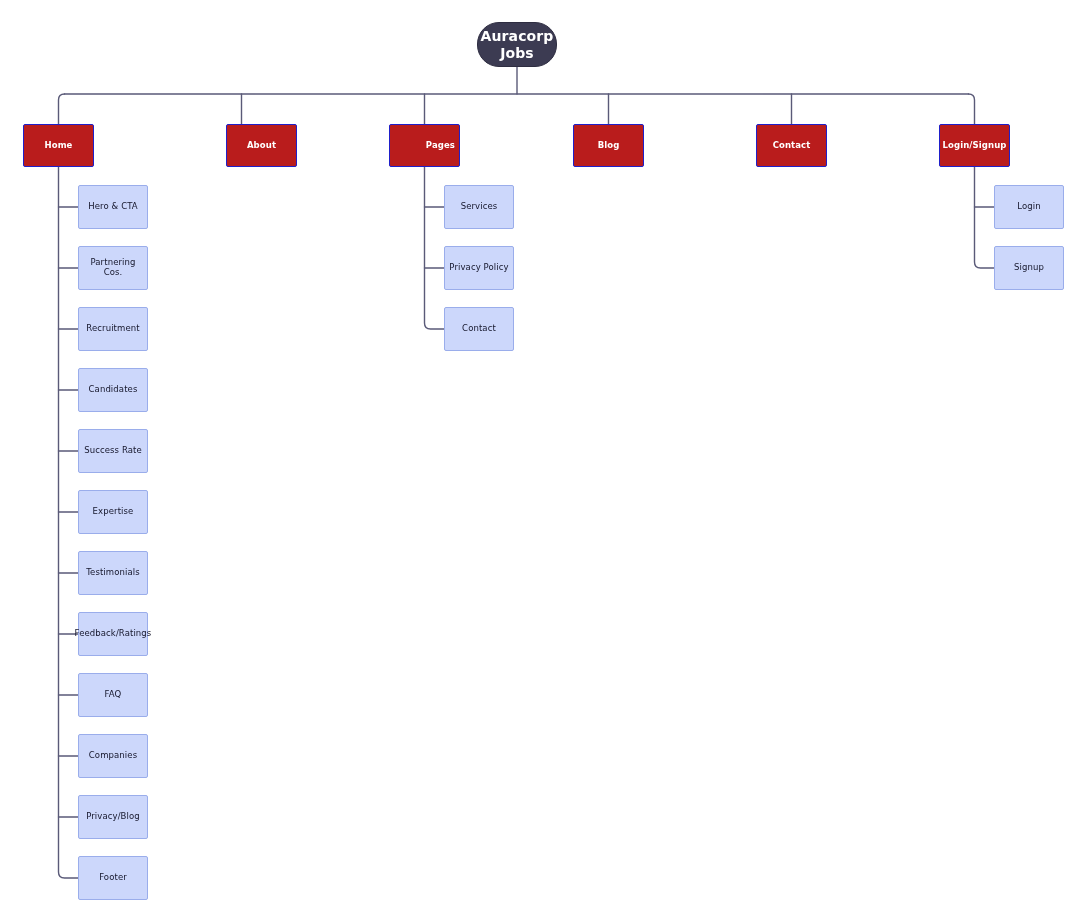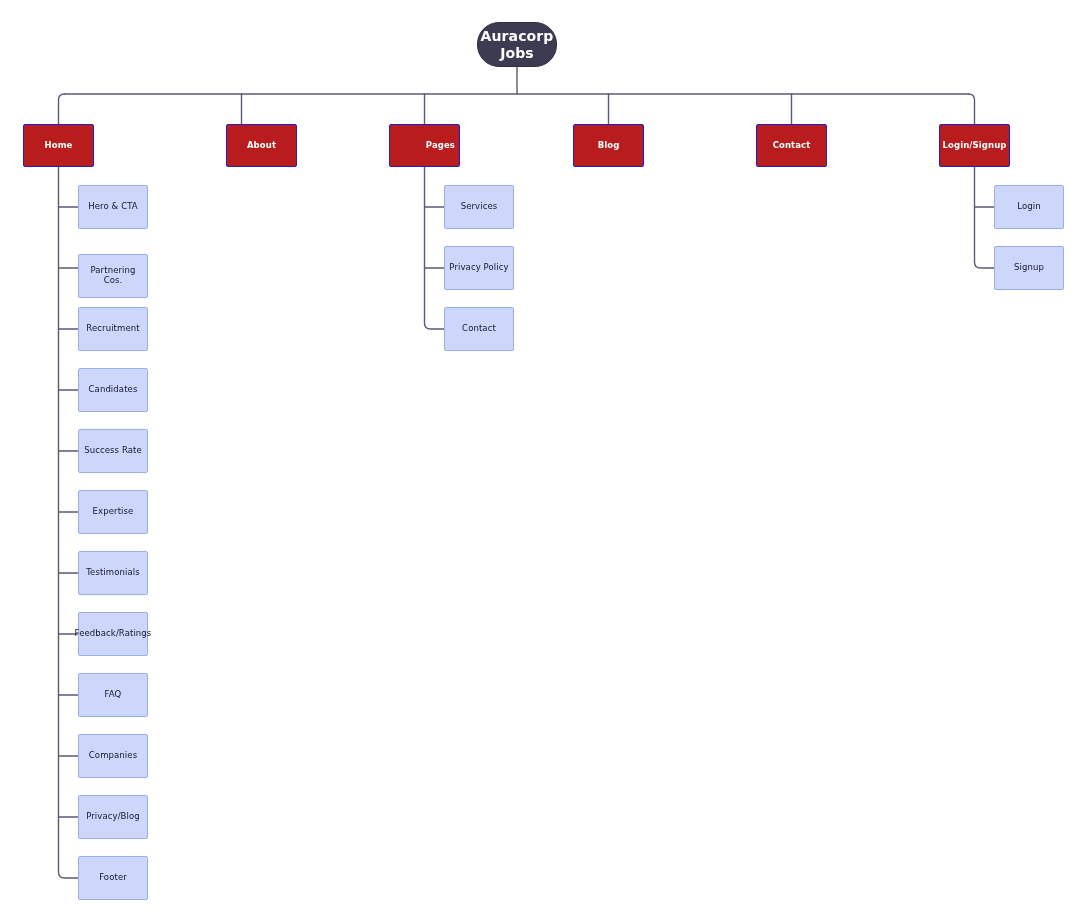--- a/index.html
+++ b/index.html
@@ -98,21 +98,21 @@
       <path d="M 974.5 167 L 974.5 262 Q 974.5 268 980.5 268 L 994 268" fill="none" stroke="#5a5a78" stroke-width="1.4" stroke-linecap="round" stroke-linejoin="round"></path>
       <path d="M 974.5 207 L 994 207" fill="none" stroke="#5a5a78" stroke-width="1.4" stroke-linecap="round" stroke-linejoin="round"></path>
     </svg>
   <div id="node-layer">
       <div class="node node-l1" style="left: 23px; top: 124px; width: 71px; height: 43px;">
         <span class="node-label">Home</span>
       </div>
       <div class="node node-l2" style="left: 78px; top: 185px; width: 70px; height: 44px;">
         <span class="node-label">Hero &amp; CTA</span>
       </div>
-      <div class="node node-l2" style="left: 78px; top: 246px; width: 70px; height: 44px; margin-top: 8px;">
+      <div class="node node-l2" style="left: 78px; top: 246px; width: 70px; height: 44px;">
         <span class="node-label">Partnering Cos.</span>
       </div>
       <div class="node node-l2" style="left: 78px; top: 307px; width: 70px; height: 44px;">
         <span class="node-label">Recruitment</span>
       </div>
       <div class="node node-l2" style="left: 78px; top: 368px; width: 70px; height: 44px;">
         <span class="node-label">Candidates</span>
       </div>
       <div class="node node-l2" style="left: 78px; top: 429px; width: 70px; height: 44px;">
         <span class="node-label">Success Rate</span>

